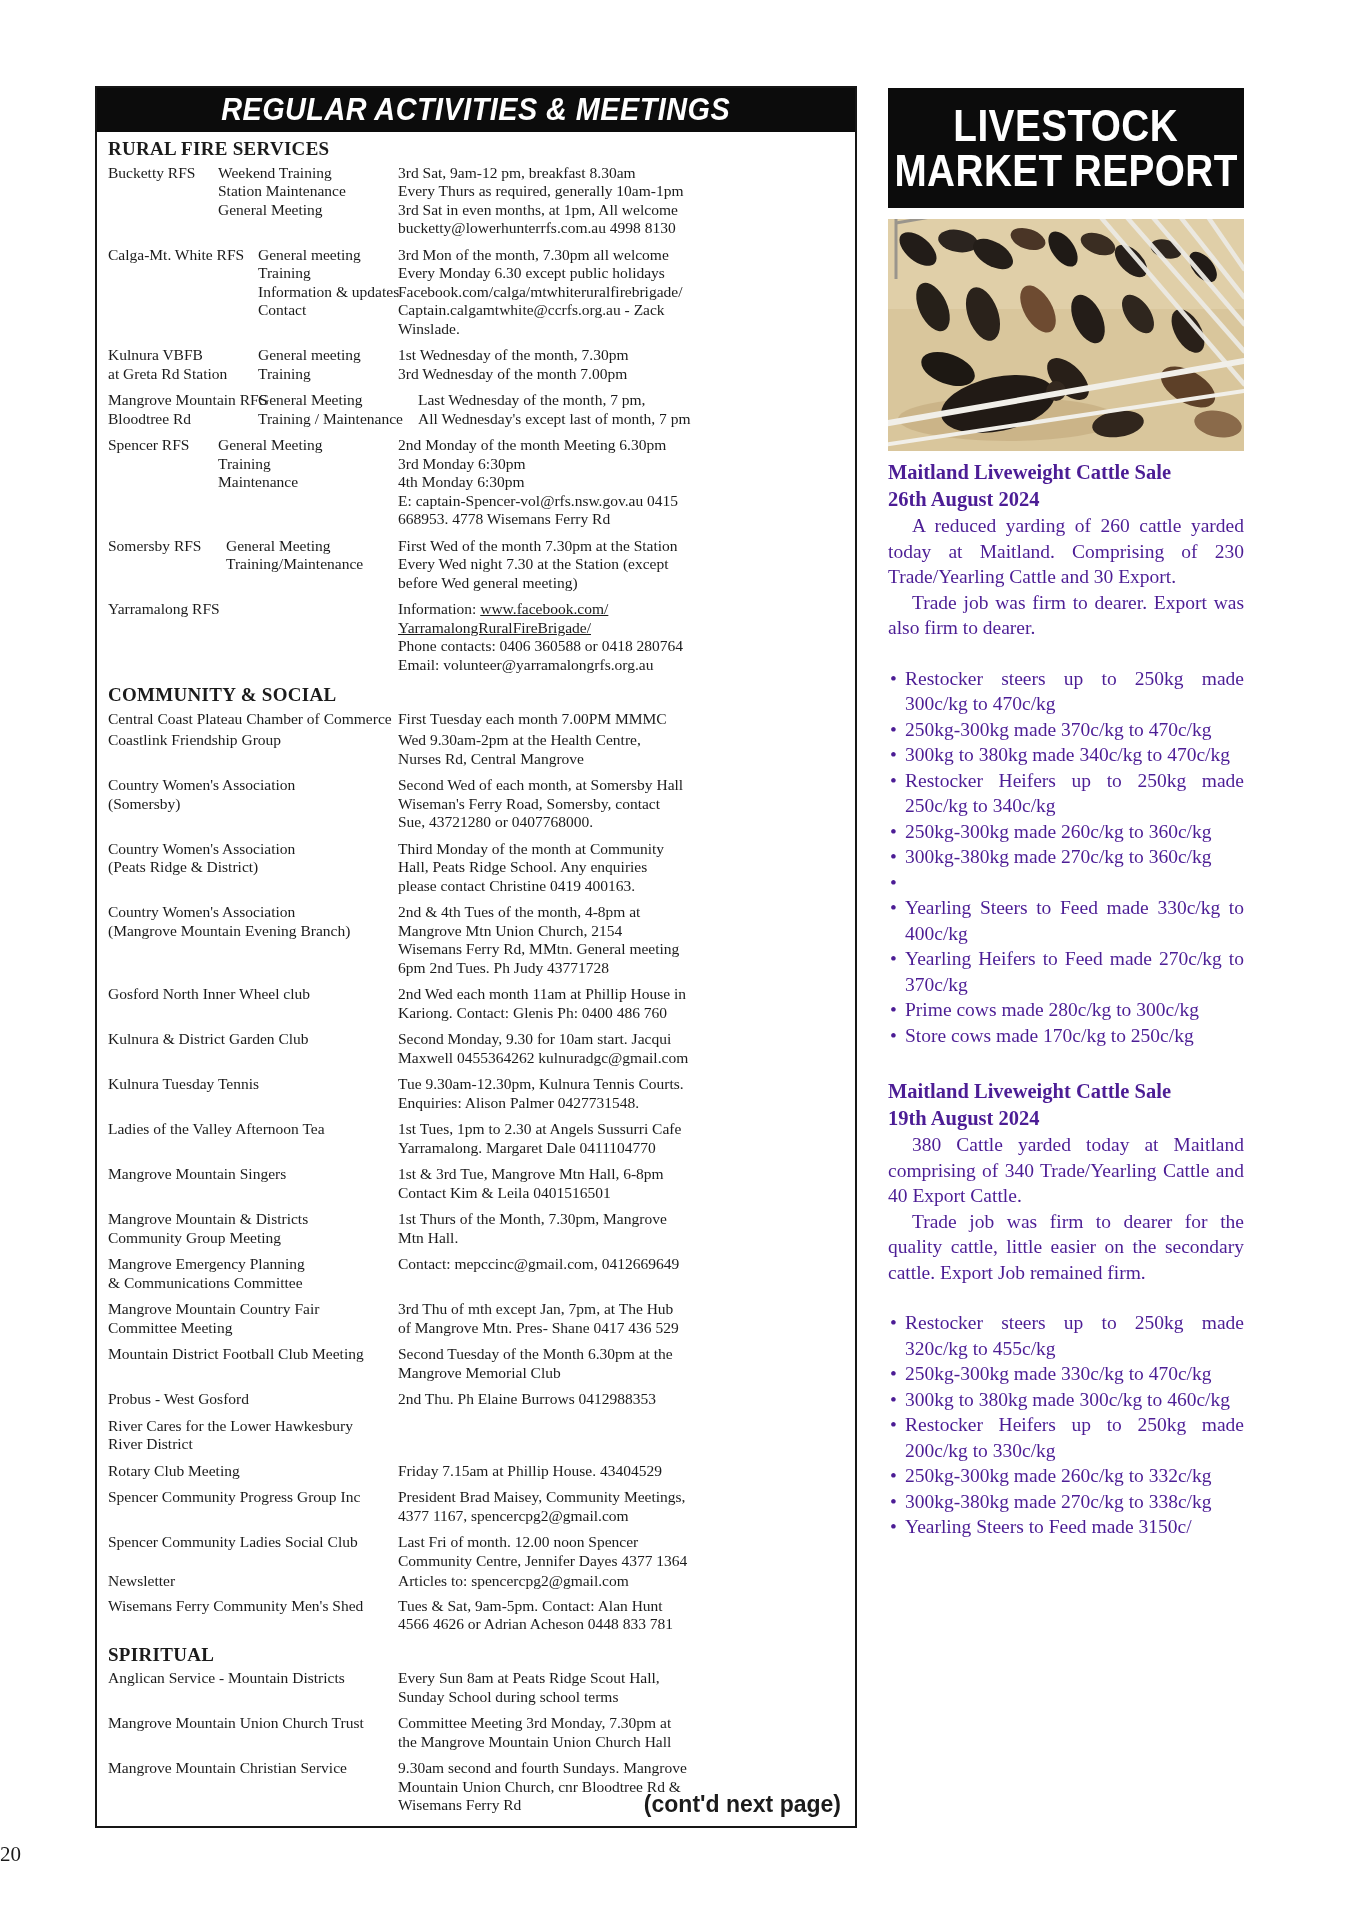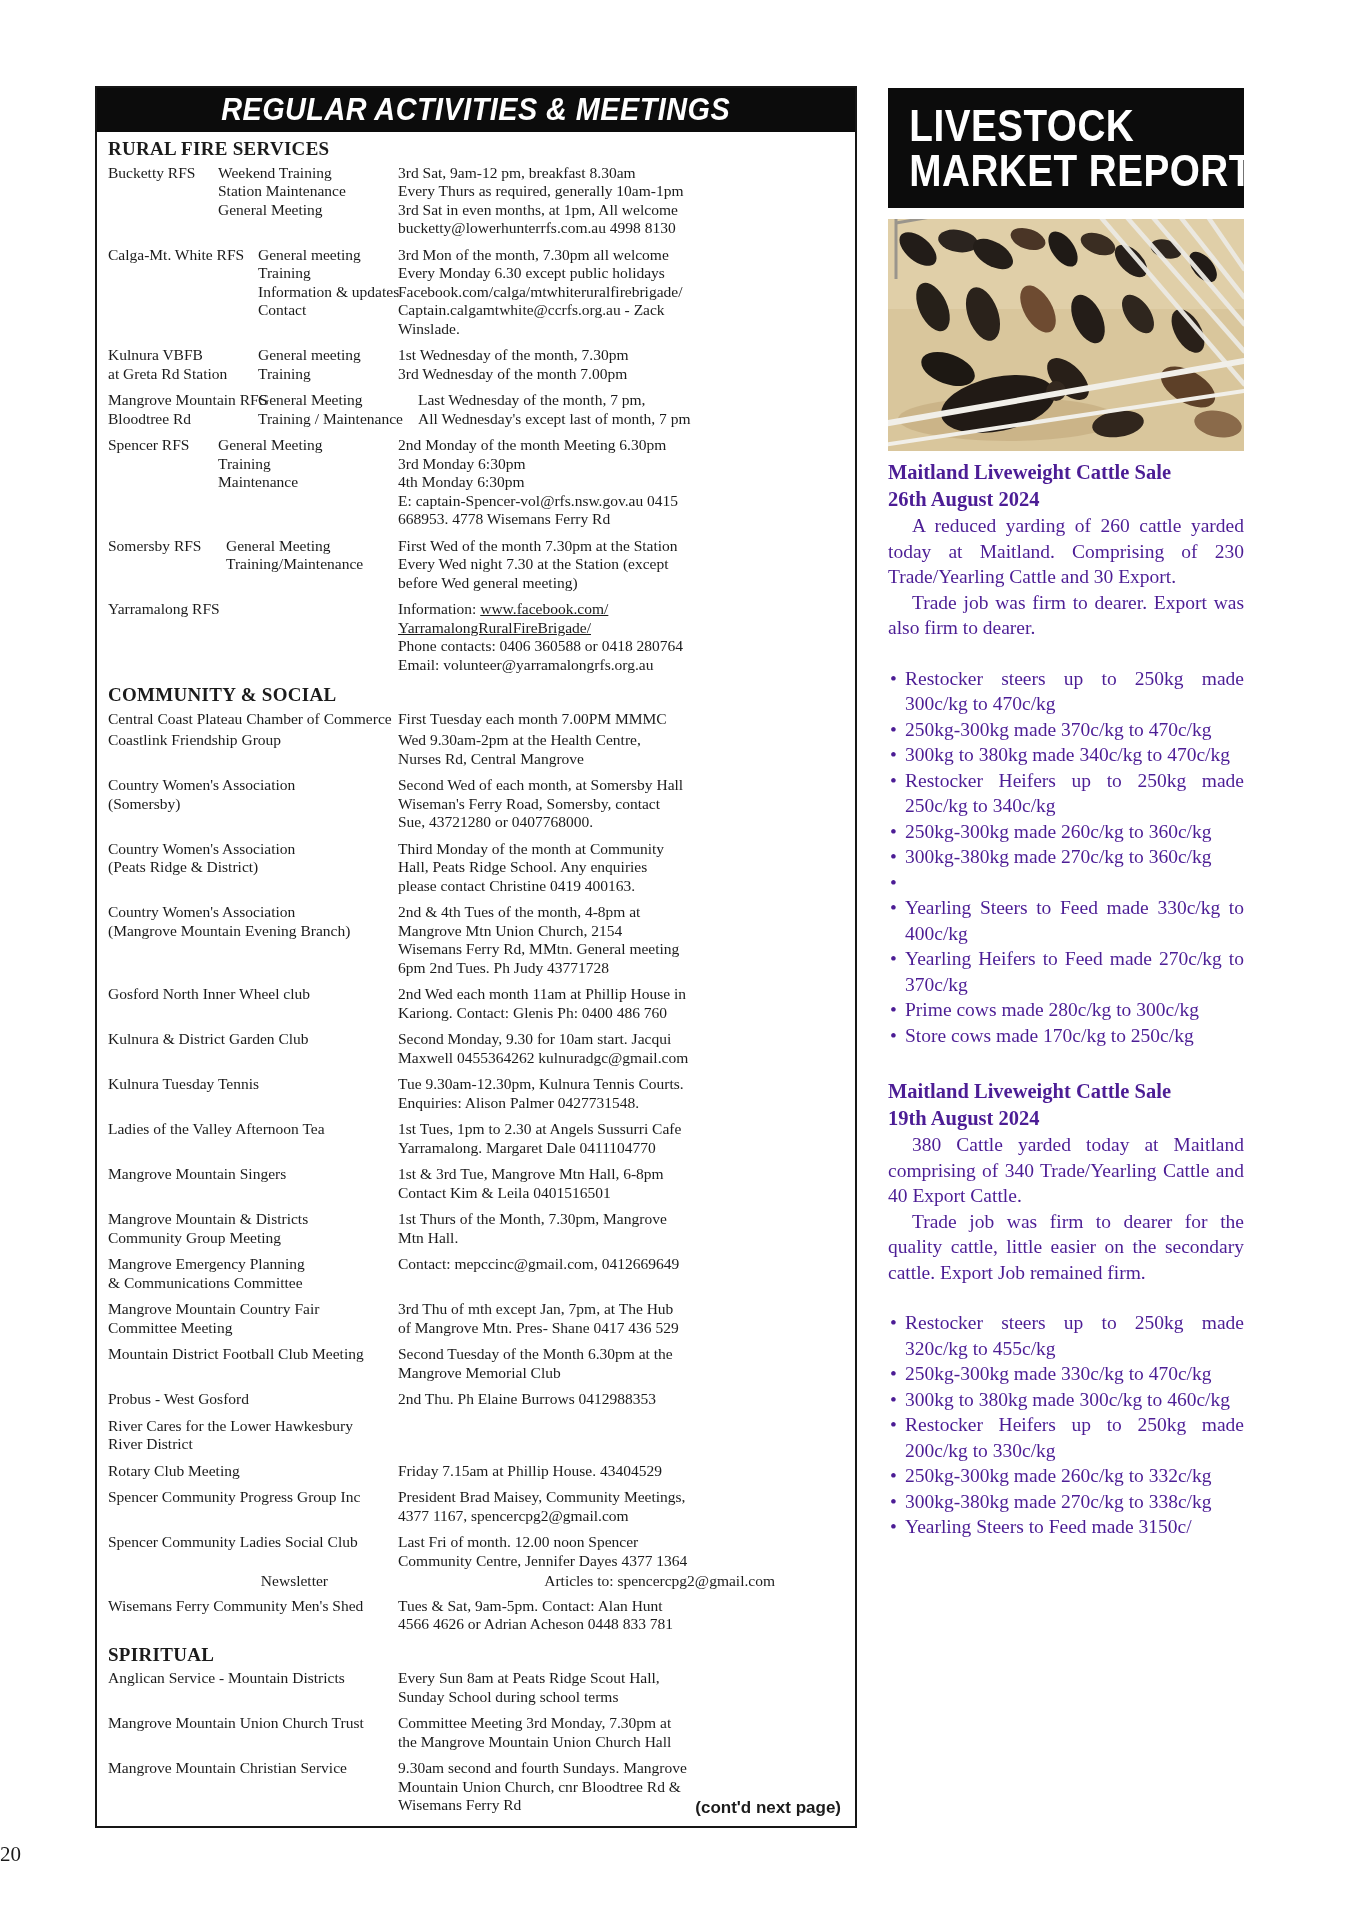--- a/index.html
+++ b/index.html
@@ -46,36 +46,36 @@
   [data-entry="kulnura-vbfb"] .c2{width:140px}
   [data-entry="mangrove-mountain-rfs"] .c1{width:150px}
   [data-entry="mangrove-mountain-rfs"] .c2{width:160px}
   [data-entry="somersby-rfs"] .c1{width:118px}
   [data-entry="somersby-rfs"] .c2{width:172px}
   [data-entry="yarramalong-rfs"] .c1{width:290px}
   [data-entry="yarramalong-rfs"] .c2{width:0}
   
   .two .c1{width:290px;flex:none}
   .two .c3{flex:1}
-  .ctr .ln{text-align:right;padding-right:70px}
+  .ctr .ln{text-align:left;padding-right:70px}
   [data-entry="newsletter"]{margin-top:-6px;margin-bottom:6px}
   [data-entry="chamber-of-commerce"]{margin-bottom:3px}
   .contd{
     position:absolute;right:14px;bottom:8px;
-    font-family:"Liberation Sans","DejaVu Sans",sans-serif;font-weight:800;font-size:17px;
+    font-family:"Liberation Sans","DejaVu Sans",sans-serif;font-weight:800;font-size:23px;
   }
   .pagenum{
     position:absolute;left:0;top:1842px;width:1110px;text-align:left;font-size:21px;
   }
 
   
   .rightcol{position:absolute;left:888px;top:88px;width:356px}
   .lsr-header{
     height:120px;background:var(--bar);display:flex;flex-direction:column;
-    justify-content:center;
+    align-items:center;justify-content:center;
   }
   .lsr-line{
     color:#fff;font-family:"Liberation Sans","DejaVu Sans",sans-serif;
     font-weight:800;font-size:44px;line-height:45px;letter-spacing:.5px;
     transform:scaleX(.88);white-space:nowrap;
   }
   .photo{display:block;margin-top:11px}
   #reports{margin-top:8px;font-size:19.5px;line-height:25.5px;color:#4c1d95}
   .report{margin-bottom:30px}
   .rhead,.rdate{font-weight:700;font-size:20.5px;line-height:27px}

